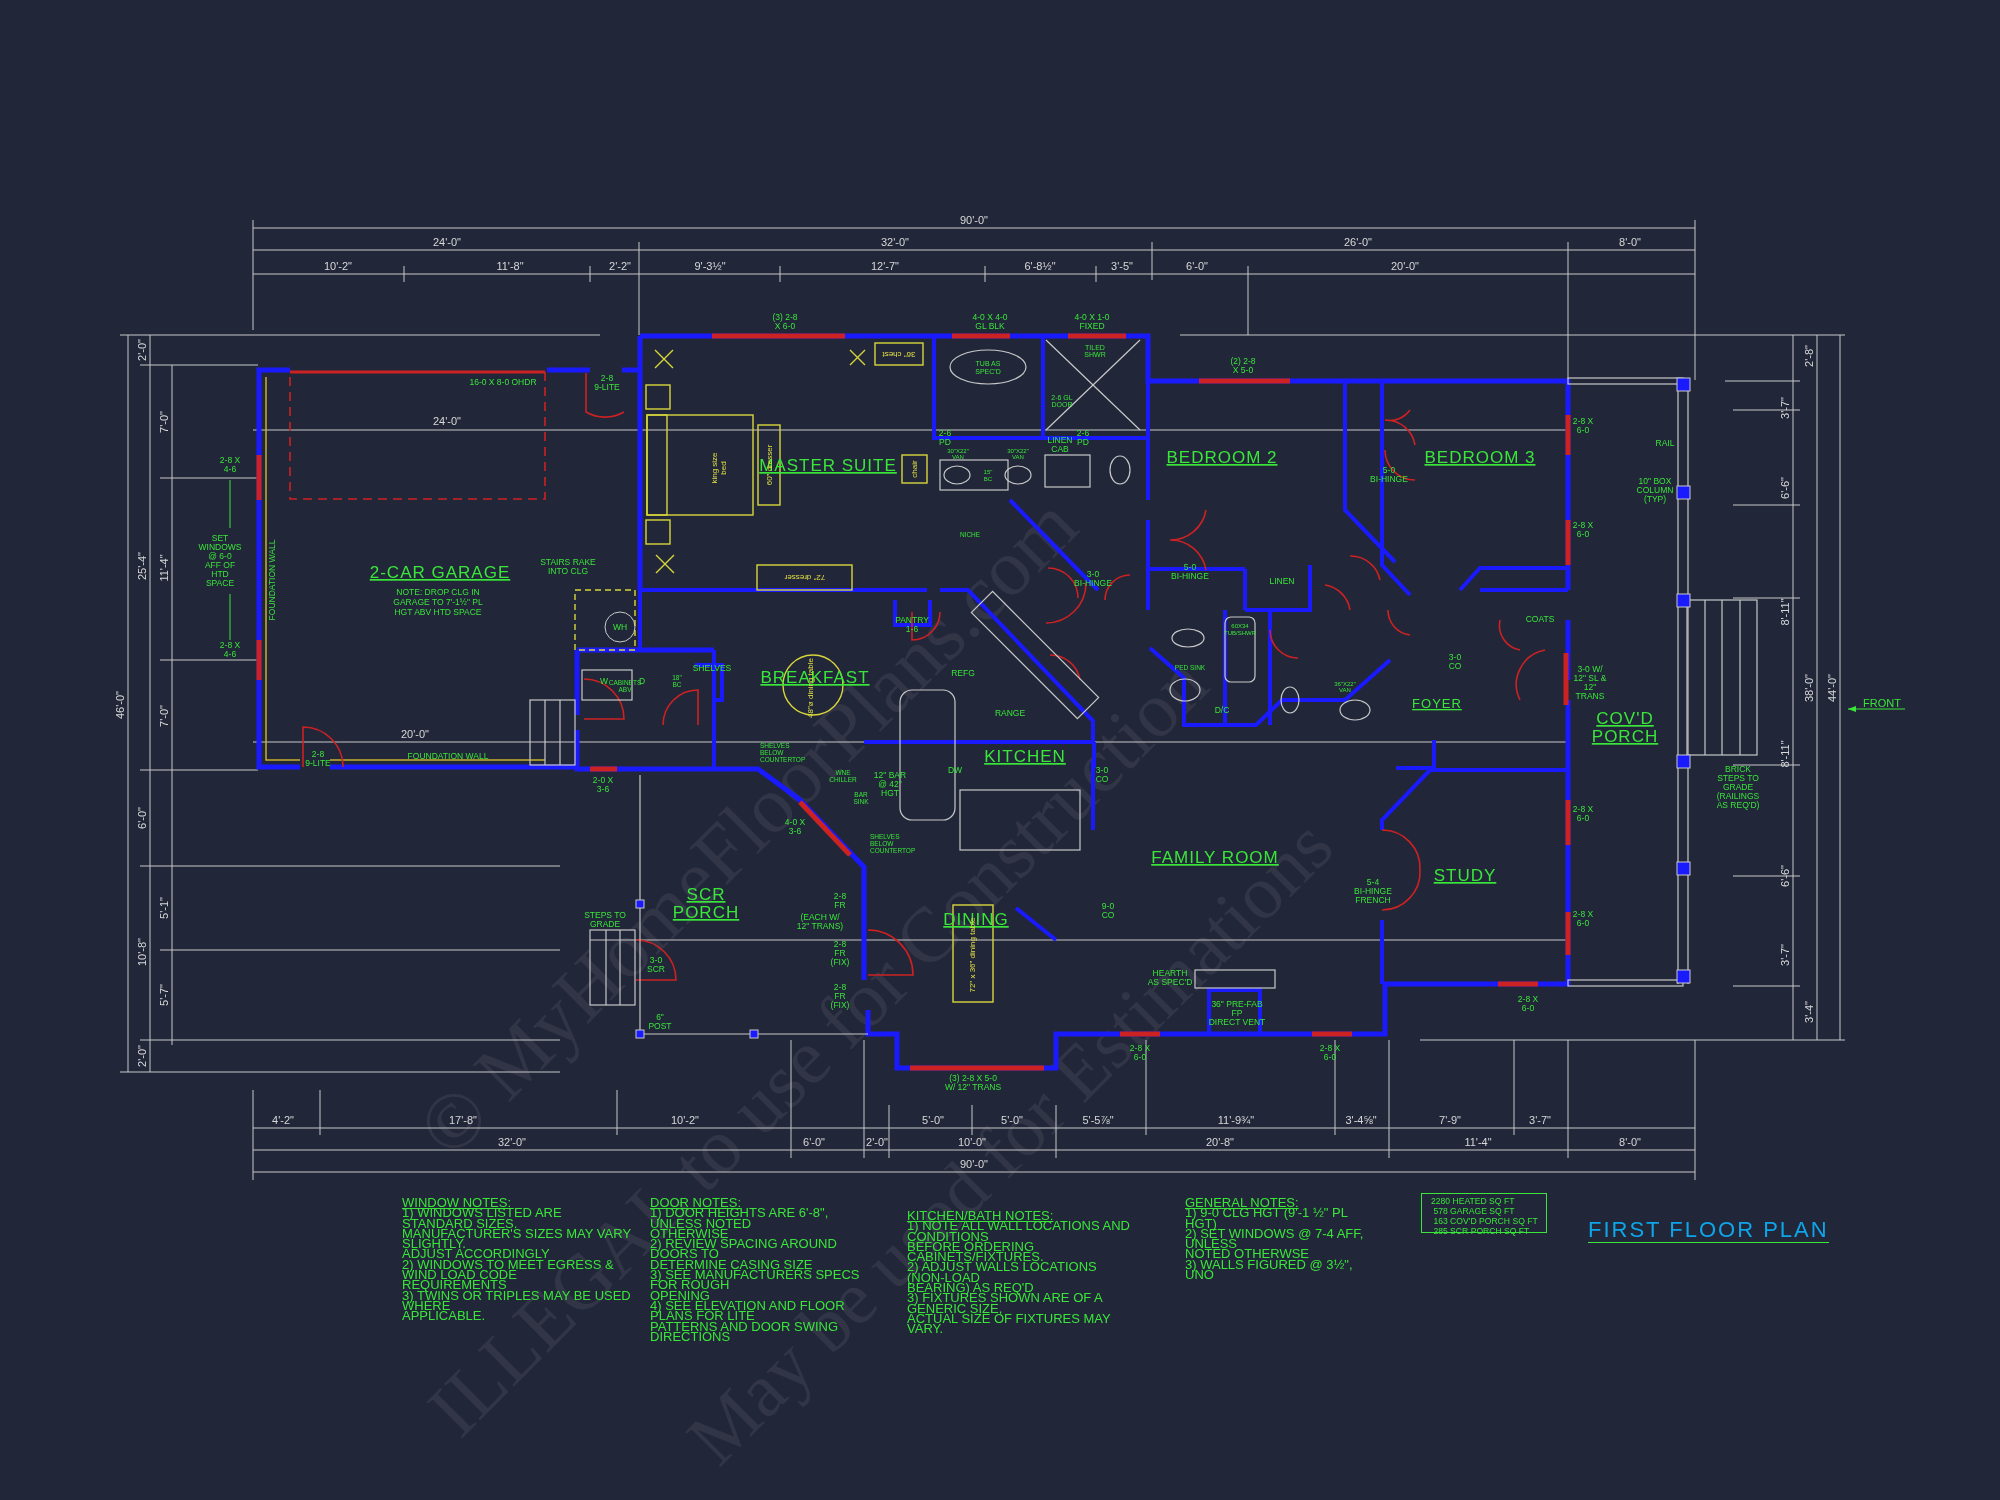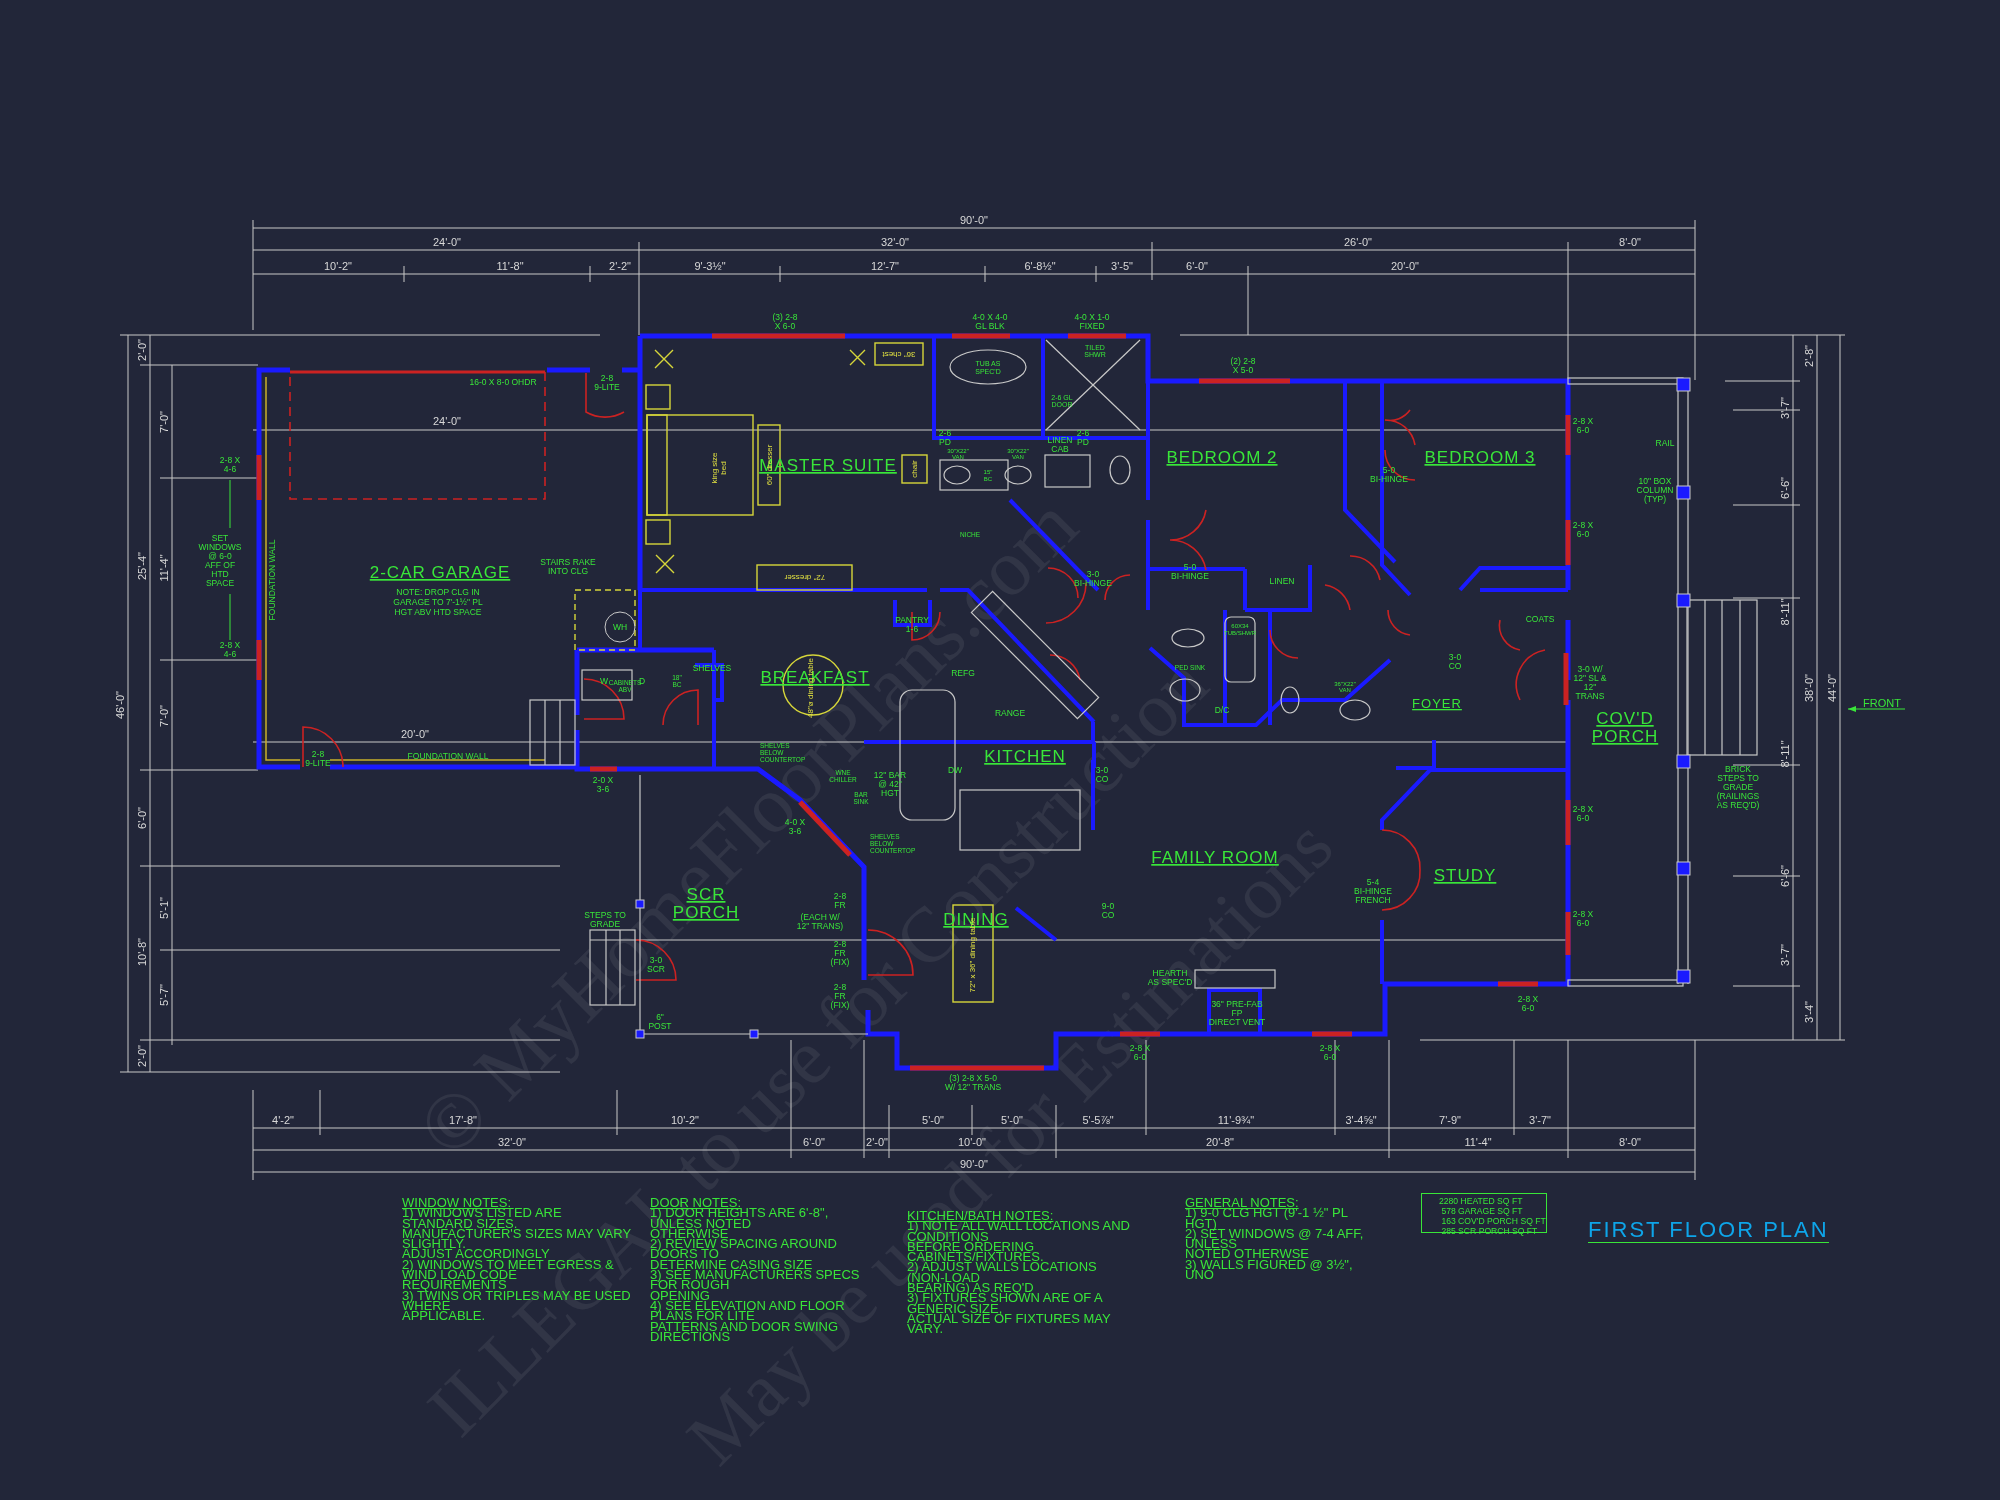--- a/index.html
+++ b/index.html
@@ -5,21 +5,21 @@
   html, body { margin:0; padding:0; background:#222639; }
   body { width:2000px; height:1500px; position:relative; overflow:hidden; font-family:"Liberation Sans", sans-serif; }
   svg#plan { position:absolute; left:0; top:0; }
   .dim { font-family:"Liberation Sans Narrow","Liberation Sans", sans-serif; fill:#d8d8d8; font-size:11px; }
   .lbl { fill:#39e639; font-family:"Liberation Sans", sans-serif; }
   .room { fill:#39e639; font-size:17px; letter-spacing:1px; text-decoration:underline; }
   .small { fill:#39e639; font-size:8.5px; }
   .furn { fill:#e0e040; font-size:8px; }
   .note-block { position:absolute; color:#39e639; font-size:13px; line-height:10.3px; font-family:"Liberation Sans", sans-serif; text-transform:uppercase; }
   .note-block .title { text-decoration:underline; }
-  .area-box { position:absolute; left:1421px; top:1193px; width:126px; height:40px; border:1.5px solid #39e639; color:#39e639; font-size:8.6px; line-height:10px; padding:2px 17px; box-sizing:border-box; font-family:"Liberation Sans", sans-serif; }
+  .area-box { position:absolute; left:1421px; top:1193px; width:126px; height:40px; border:1.5px solid #39e639; color:#39e639; font-size:8.6px; line-height:10px; padding:2px 9px; box-sizing:border-box; font-family:"Liberation Sans", sans-serif; }
   .plan-title { position:absolute; left:1588px; top:1218px; color:#0ea5e9; font-size:22px; letter-spacing:2px; border-bottom:1.5px solid #39e639; line-height:24px; font-family:"Liberation Sans", sans-serif; }
   .watermark { position:absolute; color:rgba(255,255,255,0.07); font-family:"Liberation Serif", serif; white-space:nowrap; transform-origin:left top; }
 </style>
 </head>
 <body>
 
 <div class="watermark" style="left:400px;top:1110px;font-size:80px;transform:rotate(-45deg);">© MyHomeFloorPlans.com</div>
 <div class="watermark" style="left:410px;top:1390px;font-size:78px;transform:rotate(-45deg);">ILLEGAL to use for Construction</div>
 <div class="watermark" style="left:670px;top:1420px;font-size:76px;transform:rotate(-45deg);">May be used for Estimations</div>
 

